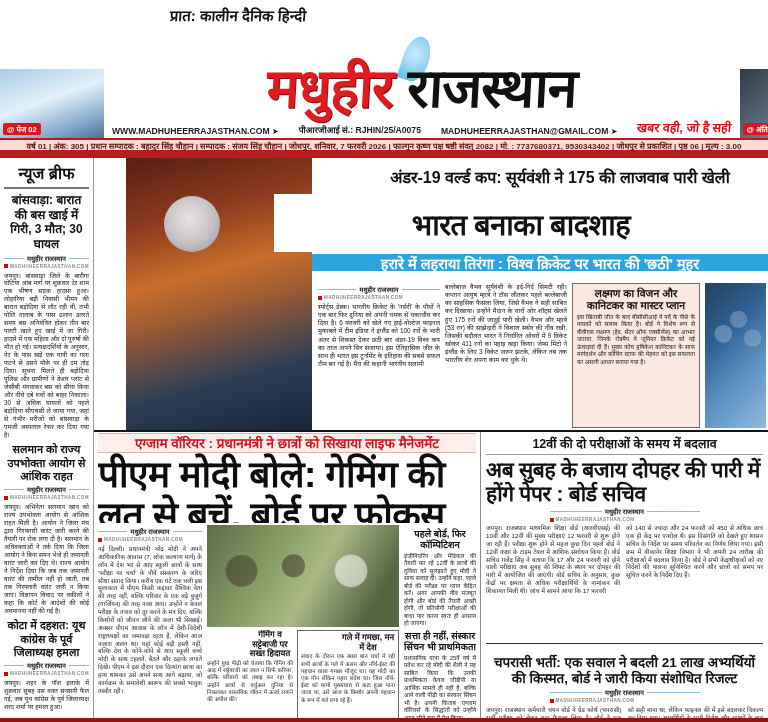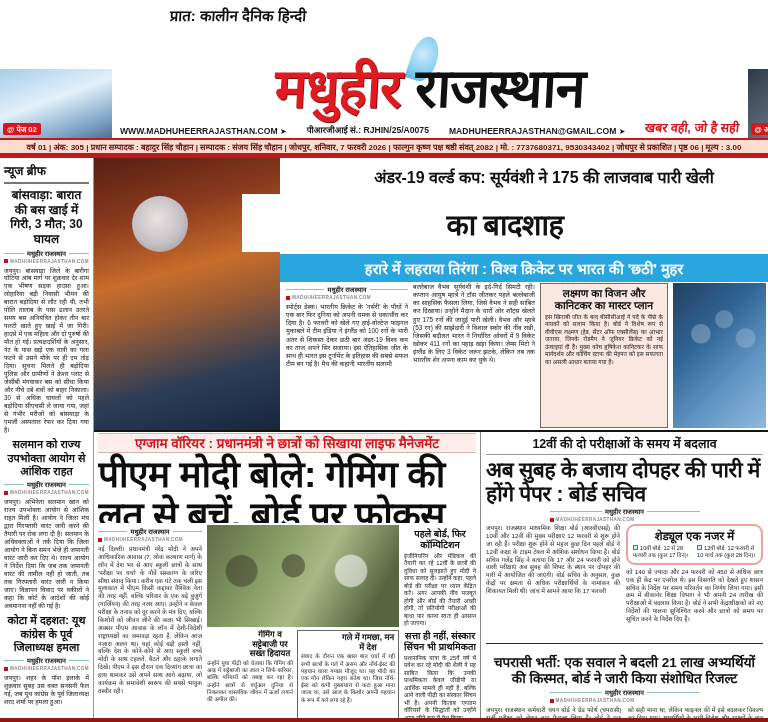--- a/index.html
+++ b/index.html
@@ -8,82 +8,82 @@
   .page { width:768px; height:722px; background:#fff; position:relative; overflow:hidden;
           margin:0 auto; border-bottom:4px solid #8f1712; color:#111; }
 
   
   .topstrip { height:30px; display:flex; align-items:center; padding:0 10px 0 170px; gap:20px; }
   .tagline { font-size:15px; font-weight:900; color:#121212; white-space:nowrap; transform:skewX(-4deg); }
   .cities  { font-size:7.6px; font-weight:700; color:#d6151b; line-height:1.2; text-align:right; flex:1; }
 
   
   .masthead { height:108px; display:flex; }
-  .m-photo { width:112px; position:relative; flex:none;margin-top:39px; }
+  .m-photo { width:104px; position:relative; flex:none;margin-top:39px; }
   .m-photo.left  { background:linear-gradient(160deg,#a8cce8 0%,#e3f1fa 45%,#7fa6c9 80%,#4e6f91 100%); }
   .m-photo.right { background:linear-gradient(140deg,#2e3945 0%,#5c6b7a 45%,#8b98a6 75%,#3c4854 100%); }
   .badge { position:absolute; left:3px; bottom:3px; background:#d6181e; color:#fff; font-size:7.5px;
            font-weight:700; padding:1px 4px; border-radius:2px; white-space:nowrap; }
   .m-center { flex:1; display:flex; flex-direction:column; justify-content:flex-end; position:relative; padding:0 8px 2px; }
   .title-line { text-align:center; font-weight:900; font-size:54px; line-height:1.0; letter-spacing:-1px;
                 white-space:nowrap; transform:skewX(-3deg); }
   .title-red   { color:#e01b20; text-shadow:1px 1px 0 #7d0d0d; }
   .title-black { color:#101010; }
   .splash { position:absolute; top:6px; left:47%; width:26px; height:46px; border-radius:50% 50% 50% 0;
             background:radial-gradient(circle at 40% 40%, #bfe6fa 0%, #6ec4ef 55%, #2d9fd8 100%);
             opacity:.8; transform:rotate(18deg); }
   .m-sub { display:flex; align-items:flex-end; justify-content:space-between; gap:20px; margin-top:4px; }
   .m-sub .small { font-size:8.6px; font-weight:700; color:#1a1a1a; white-space:nowrap; }
   .cursor { font-size:8px; color:#111; }
   .slogan { font-size:12.5px; font-weight:900; color:#d6151b; white-space:nowrap; transform:skewX(-6deg); }
 
   
-  .infobar { height:20px; background:#fbdcd2; border-top:2px solid #b91c1c; border-bottom:5px solid #b91c1c;
+  .infobar { height:20px; background:#fbdcd2; border-top:2px solid #b91c1c; border-bottom:8px solid #b91c1c;
              display:flex; align-items:center; padding:0 5px; }
   .infobar div { font-size:8px; font-weight:700; color:#5e1410; white-space:nowrap; overflow:hidden; width:100%; text-align:center; }
 
   
   .content { display:flex; height:564px; }
 
   
   .sidebar { width:94px; flex:none; border-right:1px solid #9a9a9a; padding:2px 4px; overflow:hidden; }
-  .nb-title { font-size:12px; font-weight:900; padding:2px 0 3px; border-bottom:2px solid #777; margin-bottom:1px; }
+  .nb-title { font-size:16px; font-weight:900; text-align:center; padding:2px 0 3px; border-bottom:2px solid #777; margin-bottom:1px; }
   .sb-head { font-size:12px; font-weight:900; text-align:center; line-height:1.22; margin:4px 0 2px; }
   .sb-head.sm { font-size:11px; }
   .body-txt { font-size:6.3px; line-height:1.27; text-align:justify; color:#1c1c1c; overflow:hidden; }
   .sb-b1 { max-height:218px; }
   .sb-b2 { max-height:142px; }
   .sb-b3 { max-height:40px; }
 
   
   .byline { margin:2px 0 3px; }
   .by-row { display:flex; align-items:center; gap:3px; }
   .by-row .rule { flex:1; height:1px; background:#8fb9d8; }
   .by-name { font-size:6.6px; font-weight:900; color:#222; white-space:nowrap; }
   .by-dom { display:flex; align-items:center; gap:2px; margin-top:1px; }
   .by-sq { width:4px; height:4px; background:#c21015; flex:none; }
   .by-url { font-size:4.6px; letter-spacing:.4px; color:#8a8a8a; font-weight:700; white-space:nowrap; }
 
   
   .main { flex:1; display:flex; flex-direction:column; overflow:hidden; }
 
   
-  .sec-cricket { position:relative; height:272px; flex:none; }
+  .sec-cricket { position:relative; height:272px; flex:none;margin-left:32px; }
   .bat-photo { position:absolute; left:0; top:0; width:186px; height:272px;
       background:linear-gradient(165deg,#58201414 0,transparent 0),
                  linear-gradient(165deg,#571f13 0%,#8a3a1d 22%,#c86d2c 42%,#9a5b33 55%,#2c3d56 78%,#17263d 100%); }
   .bat-photo:after { content:""; position:absolute; left:38px; top:38px; width:56px; height:56px; border-radius:50%;
       background:radial-gradient(circle at 45% 40%, #f3f4f6 0%, #c9ced6 55%, #8b93a1 100%); opacity:.9; }
   .c-kicker { position:absolute; left:228px; right:2px; top:3px; height:32px; display:flex; align-items:center;
       justify-content:center; font-size:16px; font-weight:900; color:#101010; white-space:nowrap; }
   .c-head { position:absolute; left:148px; right:0; top:36px; height:58px; background:#fff;
       display:flex; align-items:center; justify-content:center; font-size:29px; font-weight:900;
       white-space:nowrap; letter-spacing:-.5px; }
   .c-head .red { color:#d6151b; padding:0 6px; }
-  .c-sub { position:absolute; left:186px; right:0; top:96px; height:28px; background:#2aa6de; color:#fff;
+  .c-sub { position:absolute; left:186px; right:0; top:96px; height:17px; background:#2aa6de; color:#fff;
       display:flex; align-items:center; justify-content:center; font-size:14.5px; font-weight:900; white-space:nowrap; }
   .c-body { position:absolute; left:186px; right:0; top:124px; bottom:2px; display:flex; gap:5px; padding:1px 2px 0 6px; }
   .c-col { width:122px; flex:none; overflow:hidden; }
   .c-col .body-txt { font-size:6.4px; }
   .laxman { width:128px; flex:none; background:#fbe9e1; border:1px solid #6b6b6b; padding:3px 4px; overflow:hidden; }
   .laxman-title { font-size:10.5px; font-weight:900; text-align:center; line-height:1.18; margin-bottom:2px; }
   .laxman .body-txt { font-size:5.9px; }
   .team-photo { flex:1; background:linear-gradient(135deg,#23405e 0%,#2f6496 35%,#5e93c2 65%,#8fb9dc 100%); position:relative; }
   .team-photo:after { content:""; position:absolute; inset:0;
       background:radial-gradient(circle at 30% 35%, rgba(255,255,255,.25) 0 8%, transparent 9%),
@@ -222,20 +222,21 @@
       </div>
       <div class="body-txt sb-b3">जयपुर। शहर के पॉश इलाके में शुक्रवार सुबह उस वक्त सनसनी फैल गई, जब यूथ कांग्रेस के पूर्व जिलाध्यक्ष शरद शर्मा पर हमला हुआ।</div>
     </div>
 
     <div class="main">
 
       <div class="sec-cricket">
         <div class="bat-photo"></div>
         <div class="c-kicker">अंडर-19 वर्ल्ड कप: सूर्यवंशी ने 175 की लाजवाब पारी खेली</div>
         <div class="c-head">
+          <span>भारत बना</span>
           <span>का बादशाह</span>
         </div>
         <div class="c-sub">हरारे में लहराया तिरंगा : विश्व क्रिकेट पर भारत की 'छठी' मुहर</div>
         <div class="c-body">
           <div class="c-col">
             <div class="byline">
               <div class="by-row">
                   <span class="rule"></span>
                   <span class="by-name">मधुहीर राजस्थान</span>
                   <span class="rule"></span>
@@ -312,27 +313,20 @@
             <div class="by-dom">
                 <span class="by-sq"></span>
                 <span class="by-url">MADHUHEERRAJASTHAN.COM</span>
               </div>
           </div>
           <div class="rbse-row">
             <div class="r-col1">
               <div class="body-txt">जयपुर। राजस्थान माध्यमिक शिक्षा बोर्ड (आरबीएसई) की 10वीं और 12वीं की मुख्य परीक्षाएं 12 फरवरी से शुरू होने जा रही हैं। परीक्षा शुरू होने से महज कुछ दिन पहले बोर्ड ने 12वीं कक्षा के टाइम टेबल में आंशिक संशोधन किया है। बोर्ड सचिव गजेंद्र सिंह ने बताया कि 17 और 24 फरवरी को होने वाली परीक्षाएं अब सुबह की शिफ्ट के स्थान पर दोपहर की पारी में आयोजित की जाएंगी। बोर्ड सचिव के अनुसार, कुछ केंद्रों पर क्षमता से अधिक परीक्षार्थियों के नामांकन की शिकायत मिली थी। जांच में सामने आया कि 17 फरवरी</div>
             </div>
             <div class="r-col2">
-              <div class="sched">
-                <div class="sched-title">शेड्यूल एक नजर में</div>
-                <div class="sched-items">
-                  <div class="sched-item"><span class="chk"></span><span>10वीं बोर्ड: 12 से 28 फरवरी तक (कुल 17 दिन)।</span></div>
-                  <div class="sched-item"><span class="chk"></span><span>12वीं बोर्ड: 12 फरवरी से 10 मार्च तक (कुल 28 दिन)।</span></div>
-                </div>
-              </div>
               <div class="body-txt">को 140 से ज्यादा और 24 फरवरी को 450 से अधिक छात्र एक ही केंद्र पर एनरोल थे। इस विसंगति को देखते हुए शासन सचिव के निर्देश पर समय परिवर्तन का निर्णय लिया गया। इसी क्रम में बीकानेर शिक्षा विभाग ने भी अपनी 24 तारीख की परीक्षाओं में बदलाव किया है। बोर्ड ने सभी केंद्राधीक्षकों को नए निर्देशों की पालना सुनिश्चित करने और छात्रों को समय पर सूचित करने के निर्देश दिए हैं।</div>
             </div>
           </div>
 
           <div class="bharti">
             <div class="bharti-head">चपरासी भर्ती: एक सवाल ने बदली 21 लाख अभ्यर्थियों की किस्मत, बोर्ड ने जारी किया संशोधित रिजल्ट</div>
             <div class="byline center">
               <div class="by-row">
                   <span class="rule"></span>
                   <span class="by-name">मधुहीर राजस्थान</span>

